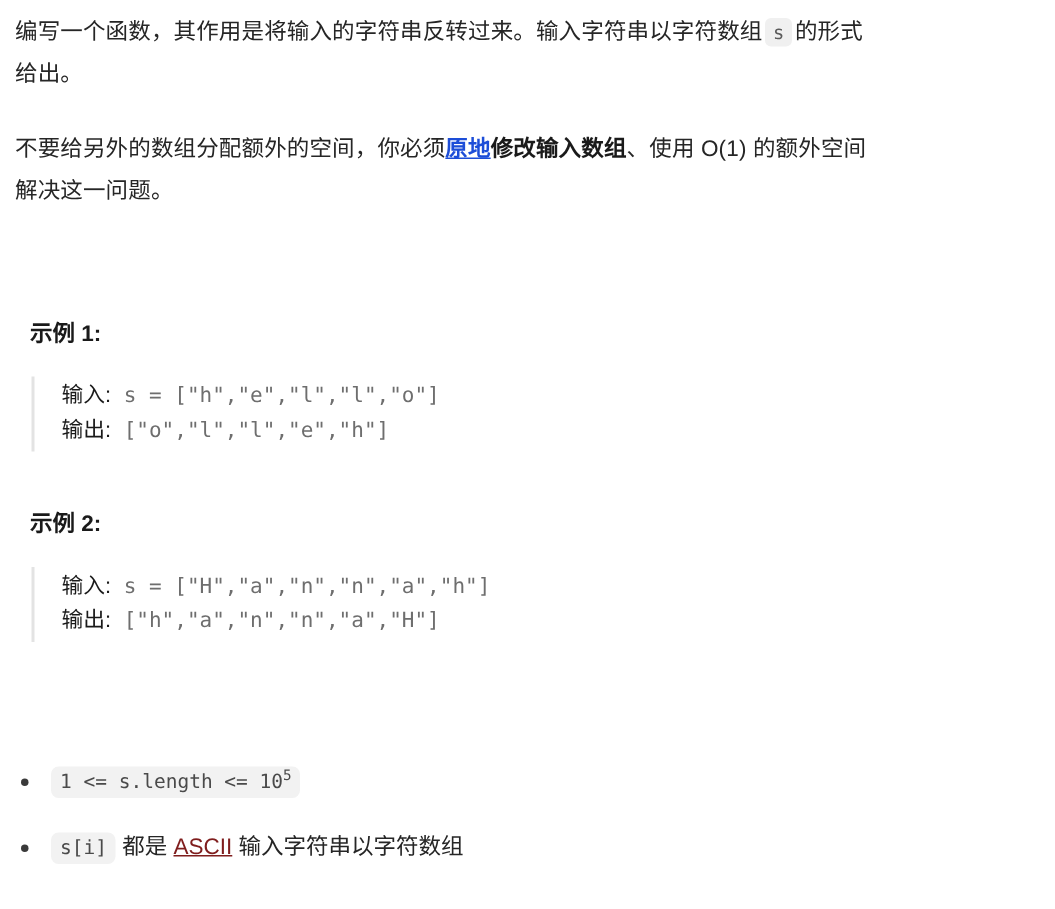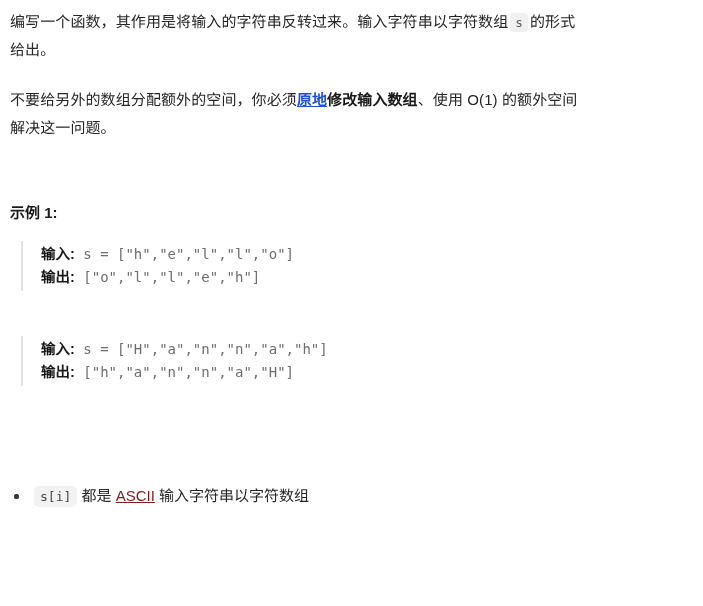--- a/index.html
+++ b/index.html
@@ -59,21 +59,21 @@
   }
   .link-blue {
     color: #7f1d1d;
   }
 
   
   h3.section-title {
     font-size: 15px;
     font-weight: bold;
     color: #1a1a1a;
-    margin: 0;
+    margin: 10px;
     line-height: 22px;
   }
   .spacer-lg { height: 60px; }
   .spacer-md { height: 28px; }
   .spacer-sm { height: 18px; }
   .spacer-xl { height: 62px; }
 
   
   .example-block {
     margin: 17px 0 0 0;
@@ -83,21 +83,21 @@
   }
   .example-line {
     font-family: "DejaVu Sans Mono", "Liberation Mono", monospace;
     font-size: 14px;
     line-height: 23px;
     color: #6e6e6e;
     white-space: pre;
   }
   .example-line .lbl {
     font-family: "Liberation Sans", "DejaVu Sans", sans-serif;
-    font-weight: bold;
+    font-weight: normal;
     color: #1a1a1a;
     font-size: 14.5px;
   }
 
   
   ul.hints {
     list-style: none;
     margin: 0;
     padding: 0;
   }
@@ -145,32 +145,33 @@
   <div class="spacer-lg"></div>
 
   <h3 class="section-title">示例 1:</h3>
   <div class="example-block">
     <div class="example-line"><span class="lbl">输入:</span><span> s = ["h","e","l","l","o"]</span></div>
     <div class="example-line"><span class="lbl">输出:</span><span> ["o","l","l","e","h"]</span></div>
   </div>
 
   <div class="spacer-md"></div>
 
+  <h3 class="section-title">示例 2:</h3>
   <div class="example-block">
     <div class="example-line"><span class="lbl">输入:</span><span> s = ["H","a","n","n","a","h"]</span></div>
     <div class="example-line"><span class="lbl">输出:</span><span> ["h","a","n","n","a","H"]</span></div>
   </div>
 
   <div class="spacer-xl"></div>
 
 
   <div class="spacer-sm"></div>
 
   <ul class="hints">
     <li>
-      <span class="bullet"></span>
+      <span class="bullet"></span><code class="chip-lg"><span>1 &lt;= s.length &lt;= 10</span><sup>5</sup></code>
     </li>
     <li>
       <span class="bullet"></span><code class="chip-lg">s[i]</code><span> 都是 </span><a href="#" class="link-blue">ASCII</a><span> 输入字符串以字符数组</span>
     </li>
   </ul>
 
 </div>
 
 </body></html>

